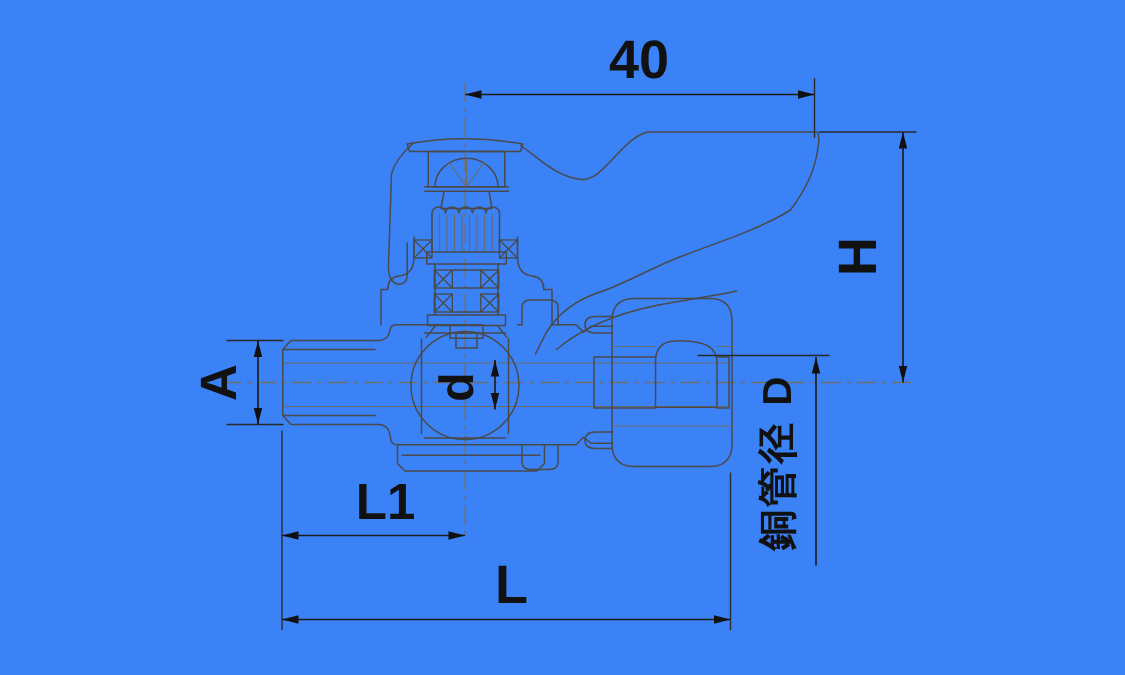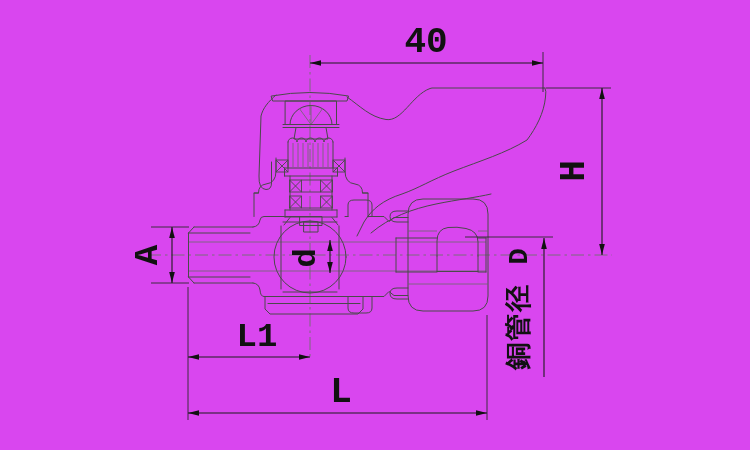--- a/index.html
+++ b/index.html
@@ -1,17 +1,17 @@
 <!DOCTYPE html>
 <html><head>
 <meta charset="utf-8">
 <style>
   html,body{margin:0;padding:0;background:#ffffff;}
-  .stage{position:relative;width:750px;height:450px;background:#d946ef;overflow:hidden;
-         font-family:Liberation Mono, monospace;}
+  .stage{position:relative;width:750px;height:450px;background:#3b82f6;overflow:hidden;
+         font-family:Liberation Sans, sans-serif;}
   svg{display:block;}
   .part{stroke:#4a4a4a;stroke-width:1;fill:none;stroke-linecap:round;stroke-linejoin:round;}
   .part-thin{stroke:#6a6a6a;stroke-width:.8;fill:none;}
   .dim{stroke:#1c1c1c;stroke-width:1.1;fill:none;}
   .ext{stroke:#2a2a2a;stroke-width:.9;fill:none;}
   .cl{stroke:#6f6f6f;stroke-width:.9;fill:none;stroke-dasharray:13 4 2.5 4;}
   .arrow{fill:#111;stroke:none;}
   .dimtext{fill:#111;font-weight:bold;}
   .seal{stroke:#4a4a4a;stroke-width:.9;fill:none;}
 </style>

